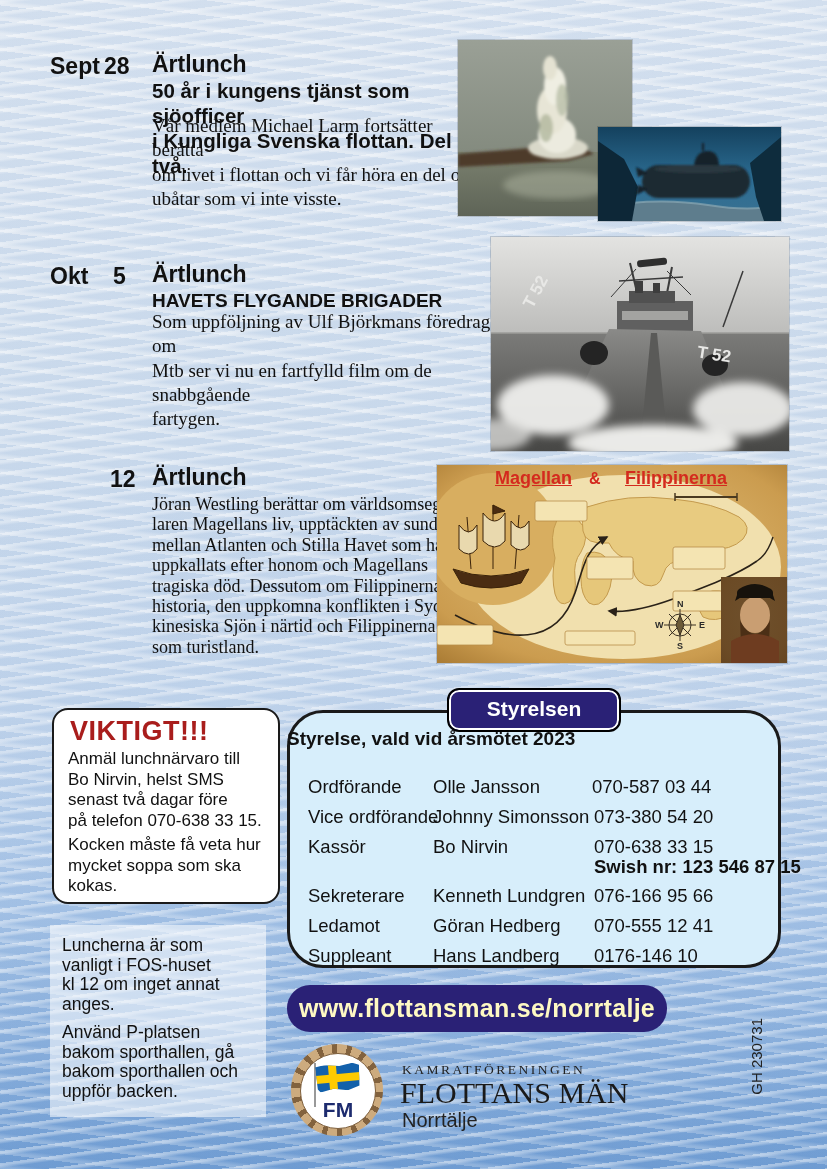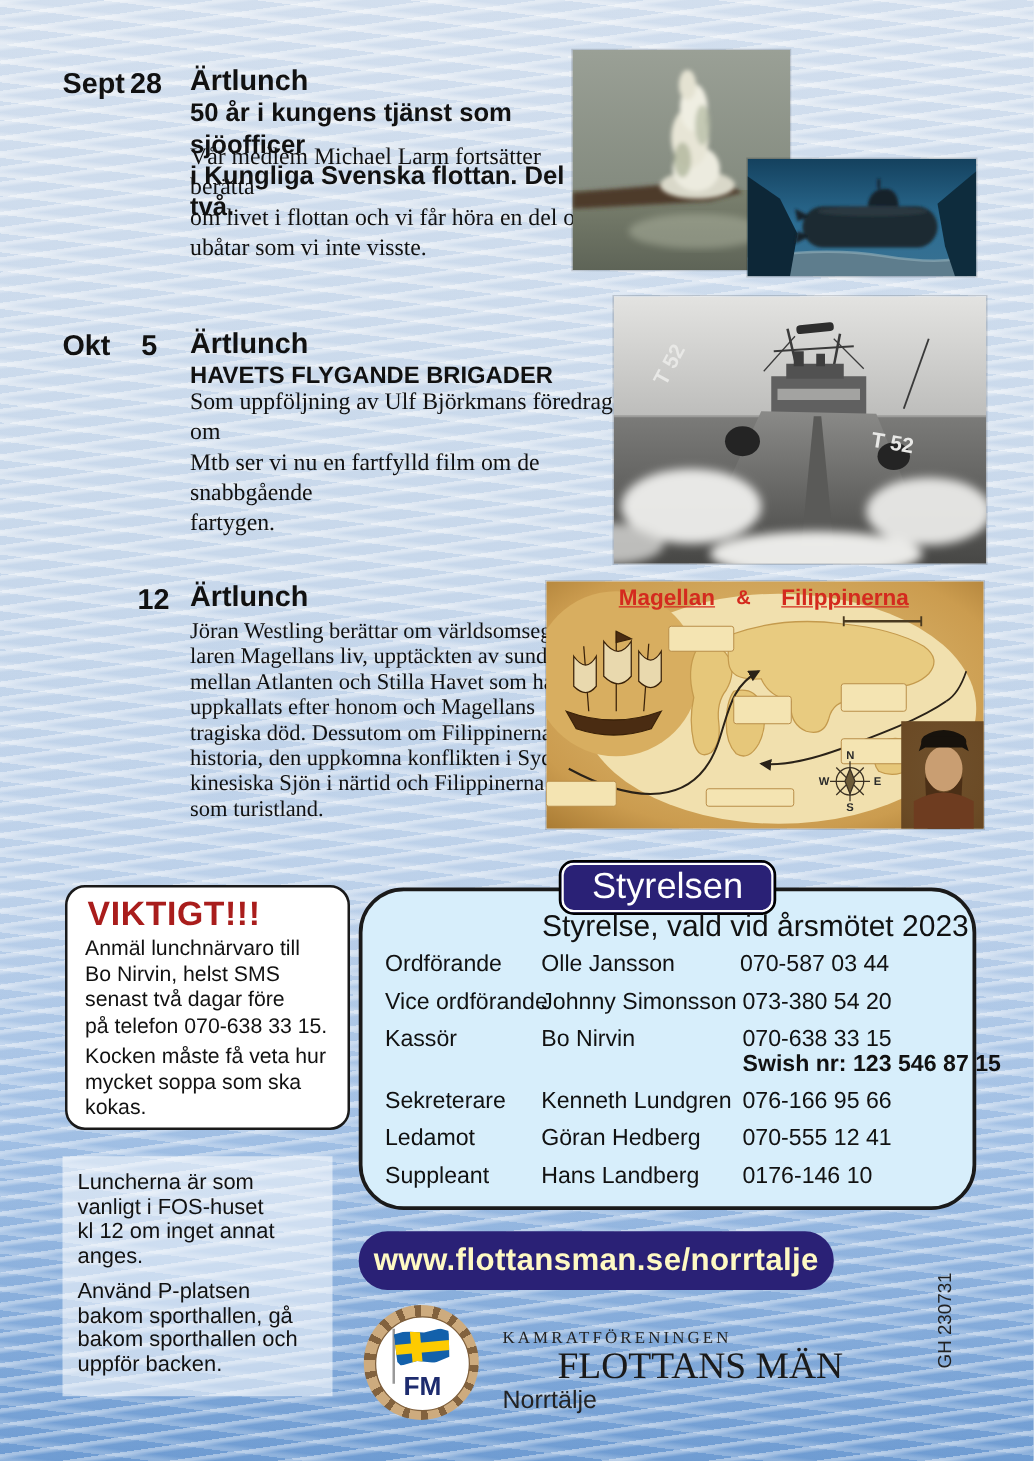--- a/index.html
+++ b/index.html
@@ -17,45 +17,45 @@
   .serif-body{font-family:"Liberation Serif",serif;font-size:19px;line-height:24.3px;white-space:pre-line;}
   .serif-body3{font-family:"Liberation Serif",serif;font-size:18px;line-height:20.4px;white-space:pre-line;}
   .photo{box-shadow:0 0 0 1px rgba(0,0,0,0.15);}
   
   .viktigt{left:52px;top:708px;width:224px;height:192px;background:#fff;border:2.5px solid #1a1a1a;border-radius:16px;}
   .viktigt-title{left:70px;top:716px;color:#a91d1c;font-weight:bold;font-size:27px;letter-spacing:0.5px;}
   .viktigt-p{left:68px;width:196px;font-size:17px;line-height:20.5px;white-space:pre-line;}
   
   .badge{left:447px;top:688px;width:170px;height:40px;background:#2a2176;border:2px solid #000;border-radius:12px;
     box-shadow:inset 0 0 0 2px #fff;z-index:3;text-align:center;}
-  .badge span{color:#fff;font-weight:normal;font-size:29px;line-height:38px;text-align:center;}
+  .badge span{color:#fff;font-weight:bold;font-size:21px;line-height:38px;text-align:center;}
   .panel{left:287px;top:710px;width:488px;height:252px;background:#d7eefb;border:3px solid #1a1a1a;border-radius:36px;z-index:2;}
-  .panel-sub{left:287px;top:728px;width:488px;text-align:right;font-size:24px;z-index:4;}
-  .cell{font-size:18.5px;z-index:4;}
+  .panel-sub{left:287px;top:728px;width:488px;text-align:left;font-size:19px;z-index:4;font-weight:bold;}
+  .cell{font-size:18.5px;z-index:4;margin-top:16px;}
   .cell.bold{font-weight:bold;}
   
   .infobox{left:50px;top:925px;width:216px;height:192px;background:rgba(255,255,255,0.55);}
   .info-p{left:62px;width:195px;font-size:17.5px;line-height:19.6px;white-space:pre-line;z-index:2;}
   
   .urlpill{left:287px;top:985px;width:380px;height:47px;background:#2a2176;border-radius:23px;text-align:center;cursor:pointer;}
   .urlpill span{color:#fef9c3;font-weight:bold;font-size:25px;line-height:47px;letter-spacing:0.3px;}
   
   .emblem{left:291px;top:1044px;width:92px;height:92px;border-radius:50%;
     background:repeating-conic-gradient(#cdab7e 0deg 13deg,#82623e 13deg 20deg);}
   .emblem-inner{position:absolute;left:9px;top:9px;width:74px;height:74px;border-radius:50%;background:#fff;border:1px solid #7e5f3c;overflow:hidden;}
   .flagpole{position:absolute;left:13px;top:9px;width:2px;height:44px;background:#999;}
   .flag{position:absolute;left:15px;top:10px;width:44px;height:27px;transform:rotate(-5deg);
     background:
       linear-gradient(#fecb00,#fecb00) 13px 0/8px 100% no-repeat,
       linear-gradient(#fecb00,#fecb00) 0 10px/100% 8px no-repeat,
       #1361ab;
     clip-path:polygon(0 6%,20% 0,55% 8%,85% 0,100% 10%,97% 86%,70% 100%,38% 90%,8% 100%,2% 88%);}
   .monogram{position:absolute;left:0;top:44px;width:74px;text-align:center;color:#1d2b6e;font-weight:bold;font-size:21px;}
   .org-small{left:402px;top:1062px;font-family:"Liberation Serif",serif;font-size:13.5px;letter-spacing:2.5px;color:#222;}
-  .org-large{left:400px;top:1076px;font-family:"Liberation Serif",serif;font-size:30px;color:#1a1a1a;margin-left:46px;}
+  .org-large{left:400px;top:1076px;font-family:"Liberation Serif",serif;font-size:30px;color:#1a1a1a;}
   .org-place{left:402px;top:1109px;font-family:Liberation Sans, sans-serif;font-size:20px;color:#222;}
   .printcode{left:748px;top:1018px;font-size:15px;color:#222;writing-mode:vertical-rl;transform:rotate(180deg);}
   
   .map-cap{color:#d42a1e;font-size:18px;font-weight:bold;text-decoration:underline;z-index:2;font-family:"Liberation Sans",sans-serif;}
   .map-amp{color:#d42a1e;font-size:16px;font-weight:bold;z-index:2;}
   .compass-letter{color:#2a2a2a;font-size:9px;font-weight:bold;z-index:2;font-family:"Liberation Sans",sans-serif;}
 </style>
 </head>
 <body>
 

